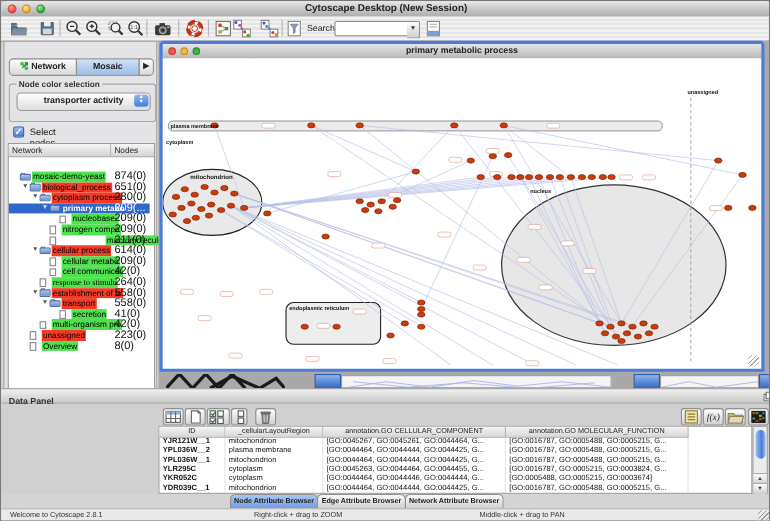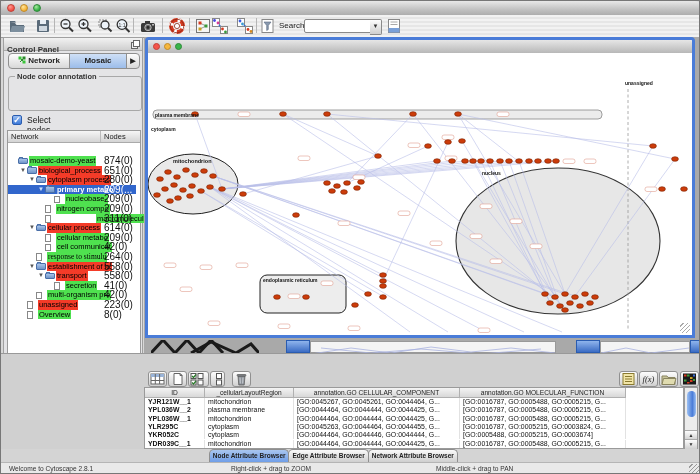--- a/index.html
+++ b/index.html
@@ -130,20 +130,21 @@
 </style>
 </head>
 <body>
 
 <div id="app">
 
   <div id="titlebar" class="abs">
     <div class="tl red abs"></div>
     <div class="tl yel abs"></div>
     <div class="tl grn abs"></div>
+    <div class="ttl abs">Cytoscape Desktop (New Session)</div>
   </div>
 
   <div id="toolbar" class="abs">
     <div class="tbtn abs" style="left:7px">
       <svg viewBox="0 0 18 18">
           <path d="M2 6 h5 l1.5 2 H16 v7 H2 z" fill="#5a6b7a"></path>
           <path d="M2 6 v-2 h5 l1 1.5" fill="#5a6b7a"></path>
           <path d="M4 9 h13 l-2 6 H2 z" fill="#7d8f9e"></path>
         </svg></div>
     <div class="tbtn abs" style="left:33px">
@@ -237,48 +238,44 @@
     <div class="tbtn abs" style="left:384px">
       <svg viewBox="0 0 18 18">
           <rect x="3.5" y="2.5" width="11" height="13" fill="#fff" stroke="#888"></rect>
           <rect x="3.5" y="11" width="11" height="4.5" fill="#7aa0d8"></rect>
           <line x1="5.5" y1="5" x2="12.5" y2="5" stroke="#aaa"></line>
           <line x1="5.5" y1="7.5" x2="12.5" y2="7.5" stroke="#aaa"></line>
         </svg></div>
   </div>
 
   <div id="control-panel" class="abs">
-    <div id="cp-header" class="abs">
-      <span>Control Panel</span>
-      <span id="cp-float" class="abs">
-        <svg width="9" height="9" viewBox="0 0 9 9">
-            <rect x="0.5" y="2.5" width="6" height="6" fill="#eee" stroke="#666"></rect>
-            <rect x="2.5" y="0.5" width="6" height="6" fill="#fff" stroke="#666"></rect>
-          </svg></span>
-    </div>
     <div id="cp-tabs" class="abs">
       <div id="tab-network" class="seg abs">
         <svg width="8" height="8" viewBox="0 0 8 8" style="vertical-align:-1px">
             <line x1="2" y1="2" x2="6" y2="6" stroke="#2a8a2a"></line>
             <line x1="6" y1="2" x2="2" y2="6" stroke="#2a8a2a"></line>
             <rect x="0.5" y="0.5" width="3" height="3" fill="#3ac43a"></rect>
             <rect x="4.5" y="4.5" width="3" height="3" fill="#3ac43a"></rect>
             <rect x="4.5" y="0.5" width="3" height="3" fill="#2a8a2a"></rect>
           </svg>
         <span>Network</span>
       </div>
       <div id="tab-mosaic" class="seg abs">
         <span>Mosaic</span>
       </div>
       <div id="tab-more" class="seg abs">
         <span>▶</span>
       </div>
     </div>
     <div id="colorbox" class="abs">
-      <span id="colorbox-label" class="abs">Node color annotation</span>
+      <span id="colorbox-label" class="abs">Node color selection</span>
+      <div id="color-select" class="abs">
+        <span>transporter activity</span>
+        <div class="cap abs">▲<br>▼</div>
+      </div>
     </div>
     <div id="select-nodes" class="abs">
       <div class="box abs">✓</div>
       <span class="lbl abs">Select nodes</span>
     </div>
     <div id="tree-wrap" class="abs">
       <div id="tree-header" class="abs">
         <span class="h1 abs">Network</span>
         <div class="vline abs"></div>
         <span class="h2 abs">Nodes</span>
@@ -378,20 +375,21 @@
         </div>
     </div>
   </div>
 
   <div id="desktop" class="abs">
     <div id="net-window" class="abs">
       <div id="net-titlebar" class="abs">
         <div class="mtl red abs"></div>
         <div class="mtl yel abs"></div>
         <div class="mtl grn abs"></div>
+        <div class="ttl abs">primary metabolic process</div>
       </div>
       <div id="net-canvas" class="abs">
         <svg id="graph" width="544" height="282" viewBox="0 0 544 282">
             <rect x="5" y="57" width="449" height="9" rx="4" fill="#ececec" stroke="#888" stroke-width="0.8"></rect>
             <ellipse cx="410" cy="188" rx="102" ry="73" fill="#e7e7e7" stroke="#333" stroke-width="1.1"></ellipse>
             <ellipse cx="45" cy="131" rx="45" ry="30" fill="#e9e9e9" stroke="#222" stroke-width="1"></ellipse>
             <rect x="112" y="222" width="86" height="38" rx="7" fill="#ededed" stroke="#222" stroke-width="1"></rect>
             <line x1="480" y1="36" x2="480" y2="278" stroke="#999" stroke-width="0.8" stroke-dasharray="3,2.5"></line>
             <line x1="74" y1="136" x2="289" y2="108" stroke="#b9bfe8" stroke-width="0.7" opacity="0.85"></line>
             <line x1="74" y1="136" x2="304" y2="108" stroke="#b9bfe8" stroke-width="0.7" opacity="0.85"></line>
@@ -562,20 +560,28 @@
       <div class="fragwhite abs" style="left:456px;width:90px">
         <svg width="88" height="10" viewBox="0 0 88 10">
             <polyline points="0,7 25,2 50,7 88,2" fill="none" stroke="#aab2e0" stroke-width="0.8"></polyline>
           </svg>
       </div>
       <div class="fragblue abs" style="left:546px;width:10px"></div>
     </div>
   </div>
 
   <div id="data-panel" class="abs">
+    <div id="dp-header" class="abs">
+      <span>Data Panel</span>
+      <span id="dp-float" class="abs">
+        <svg width="9" height="9" viewBox="0 0 9 9">
+            <rect x="0.5" y="2.5" width="6" height="6" fill="#eee" stroke="#666"></rect>
+            <rect x="2.5" y="0.5" width="6" height="6" fill="#fff" stroke="#666"></rect>
+          </svg></span>
+    </div>
     <div class="dbtn abs" style="left:147px">
       <svg viewBox="0 0 17 14">
           <rect x="2" y="2" width="13" height="10" fill="#fff" stroke="#666"></rect>
           <rect x="2" y="2" width="13" height="3" fill="#9ab4d8"></rect>
           <line x1="6.3" y1="2" x2="6.3" y2="12" stroke="#666"></line>
           <line x1="10.6" y1="2" x2="10.6" y2="12" stroke="#666"></line>
           <line x1="2" y1="8.5" x2="15" y2="8.5" stroke="#666"></line>
         </svg></div>
     <div class="dbtn abs" style="left:167px">
       <svg viewBox="0 0 17 14">

